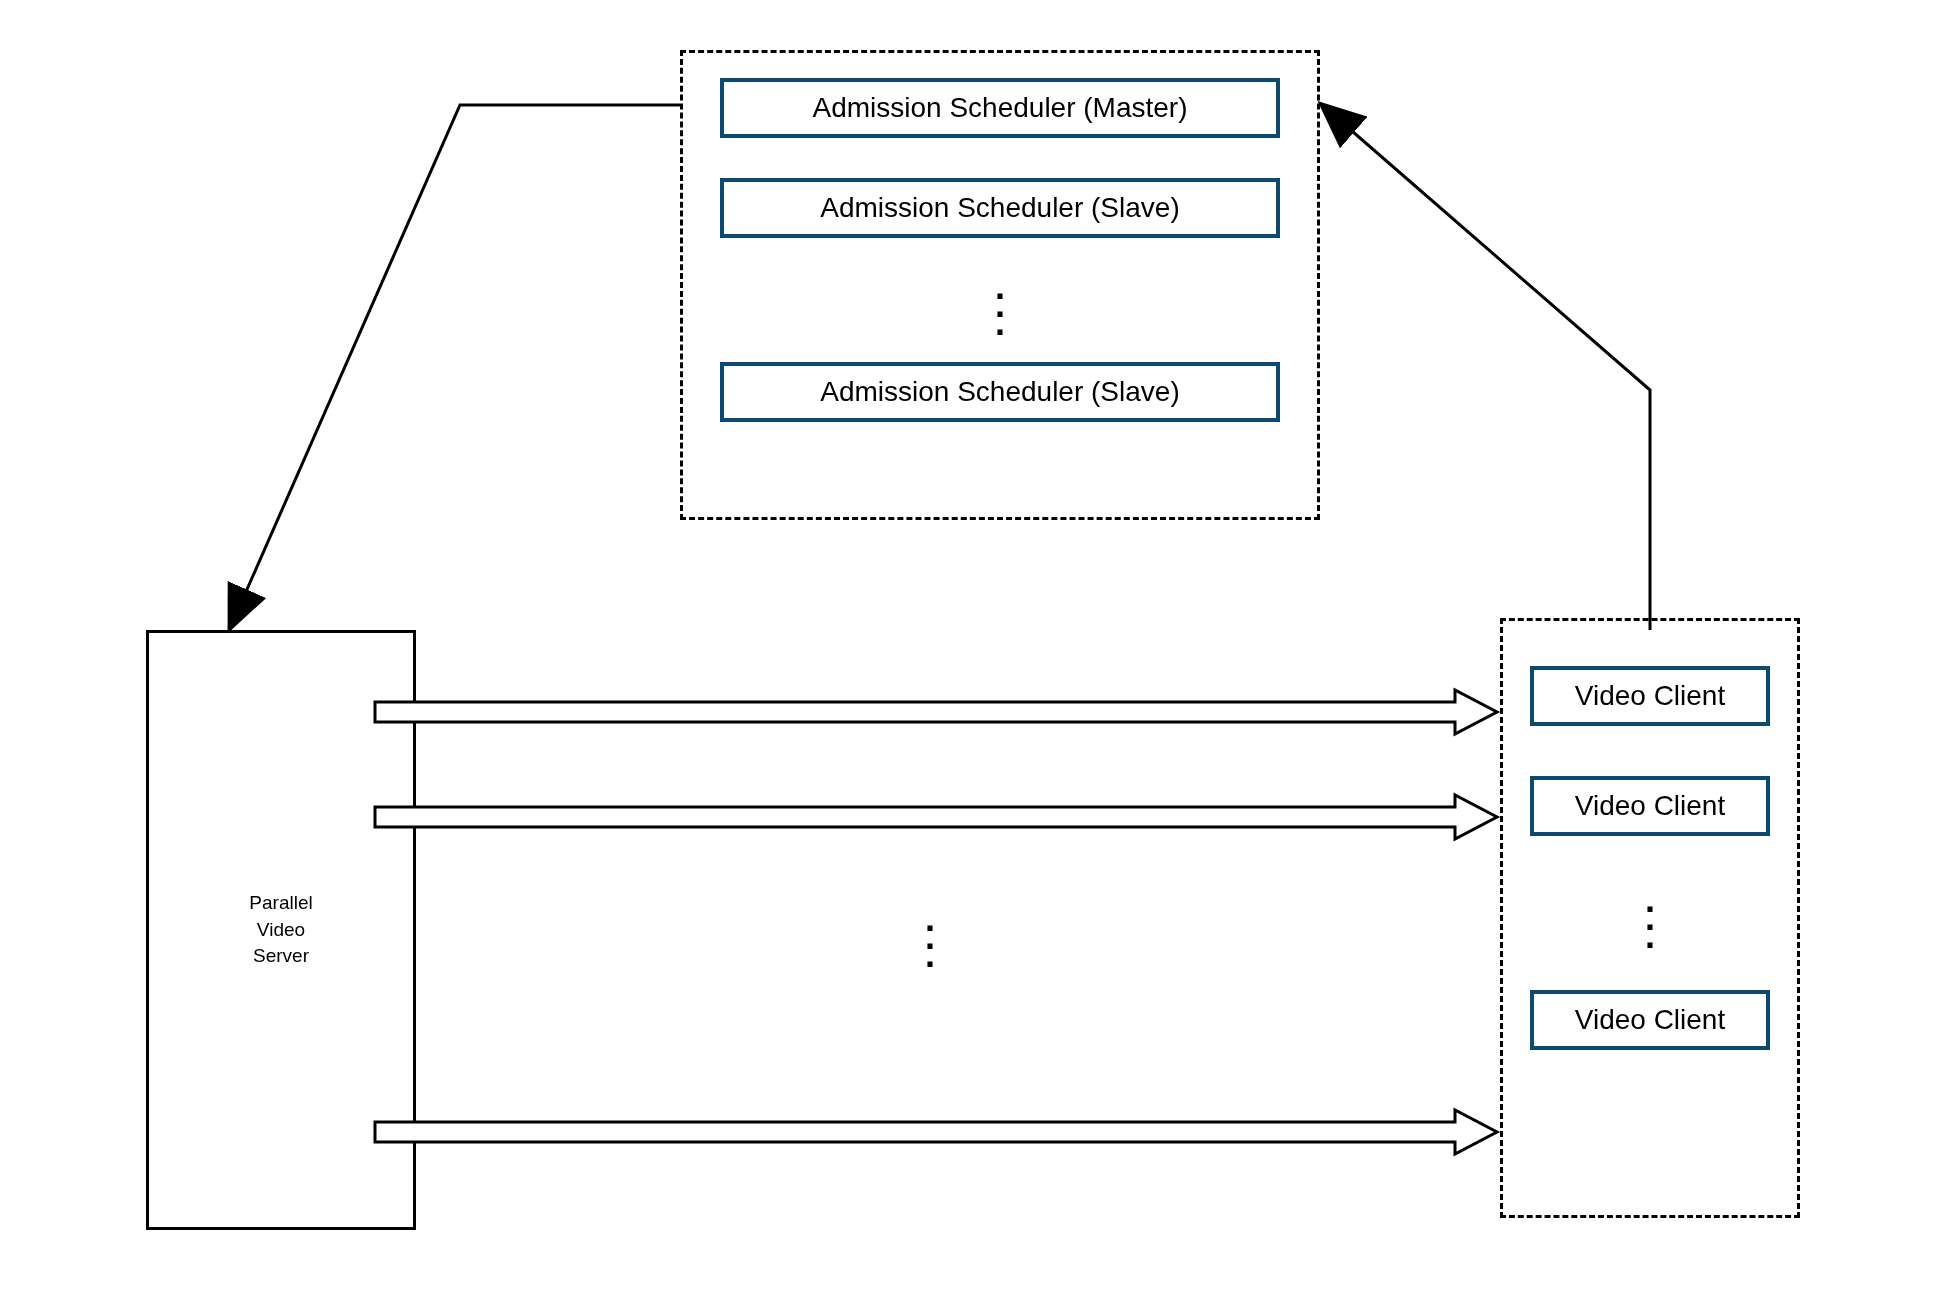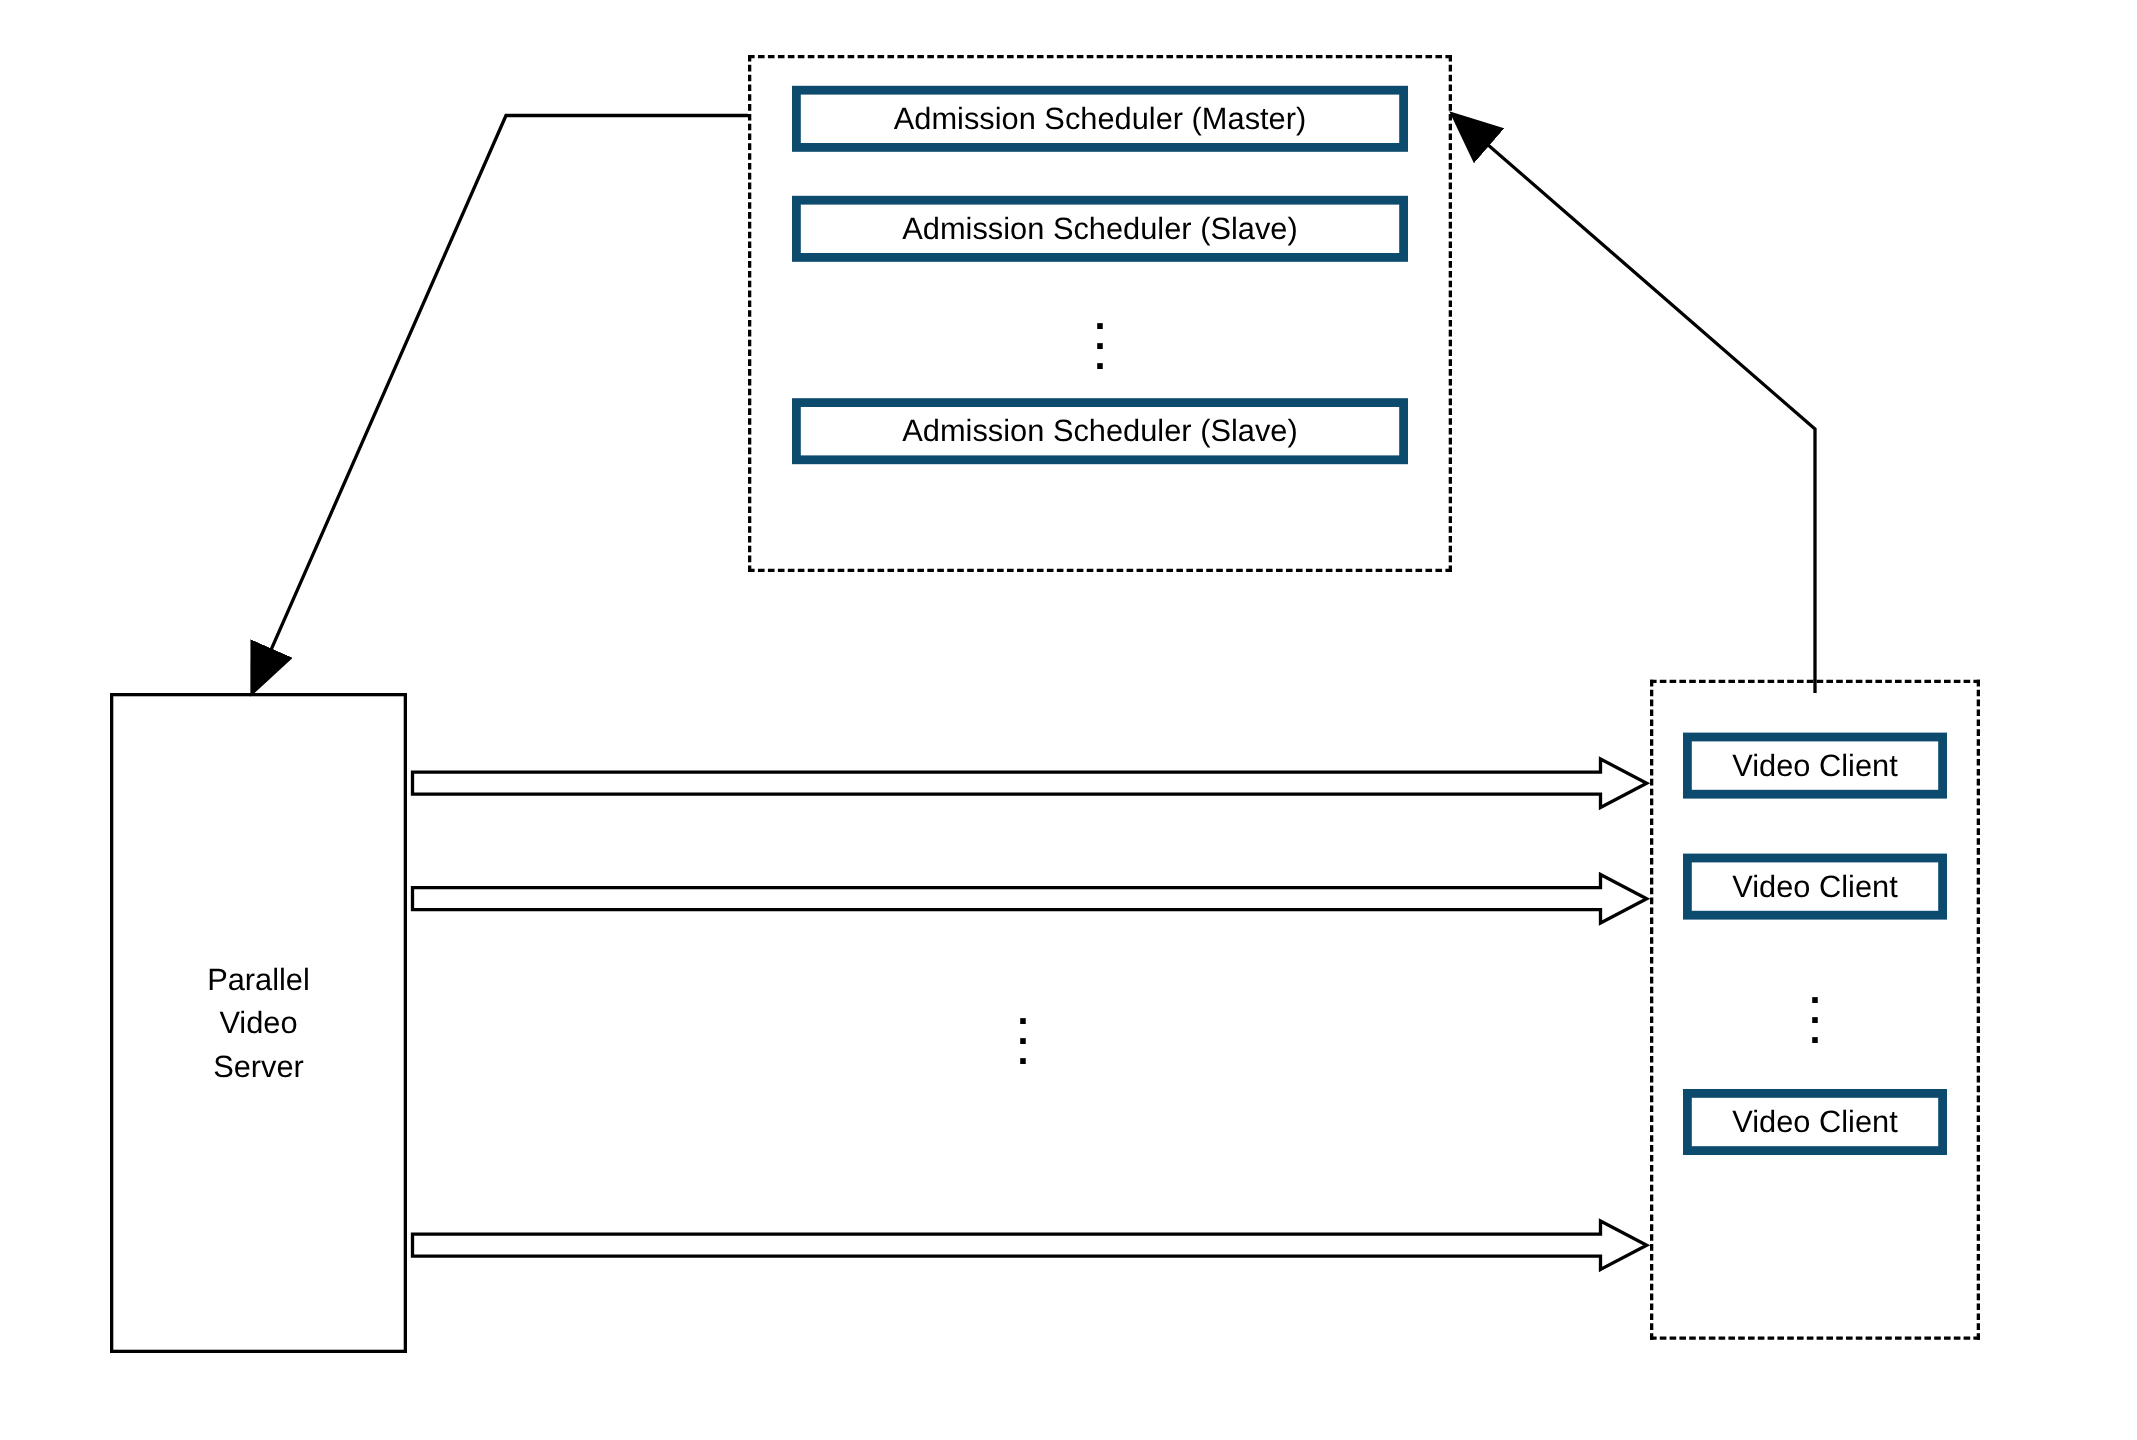--- a/index.html
+++ b/index.html
@@ -23,24 +23,25 @@
       background: #fff;
     }
     .solid-box {
       position: absolute;
       border: 3px solid #000;
       background: #fff;
       display: flex;
       align-items: center;
       justify-content: center;
       text-align: center;
-      font-size: 28px;
+      font-size: 19px;
+      margin-left: 46px;
     }
     .inner-box {
-      border: 8px solid #0c4a6e;
+      border: 4px solid #0c4a6e;
       background: #fff;
       display: flex;
       align-items: center;
       justify-content: center;
       font-size: 28px;
       margin: 0 auto;
     }
     .vdots {
       position: absolute;
       font-size: 36px;

